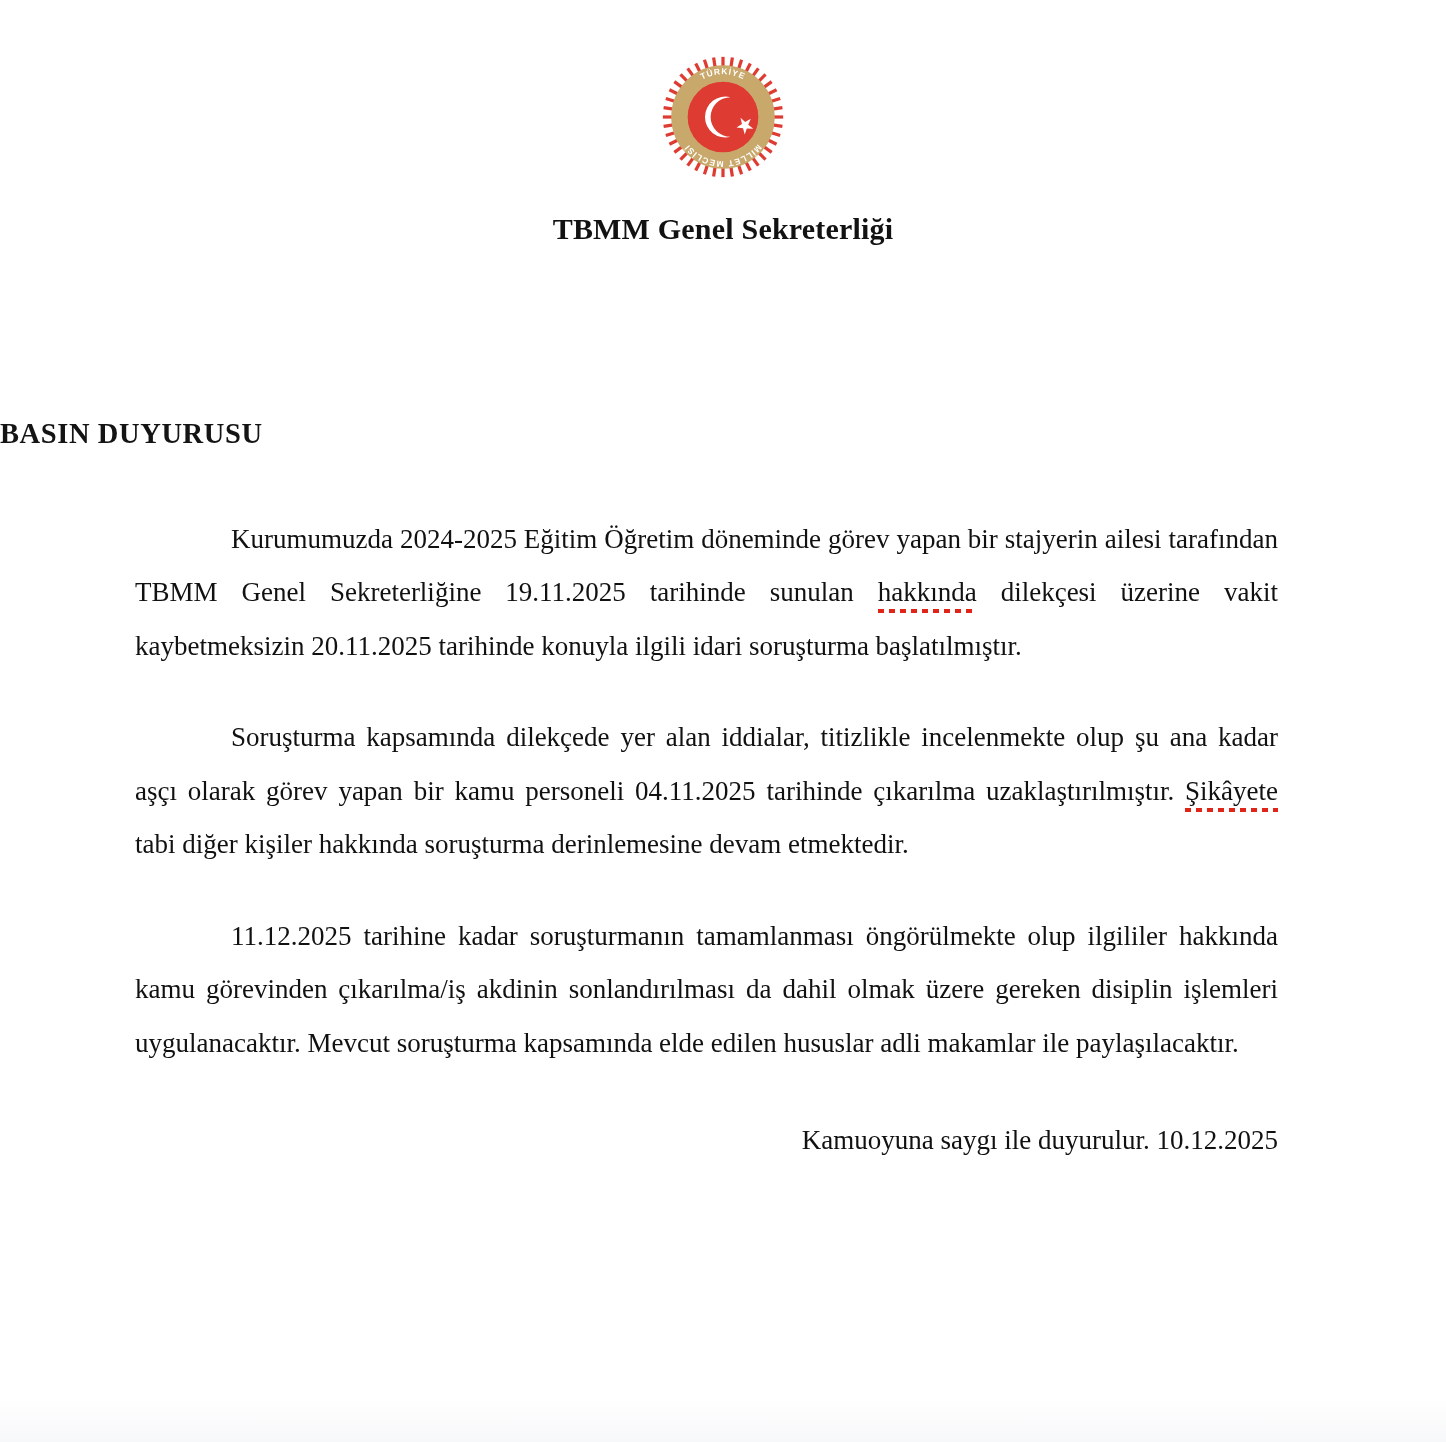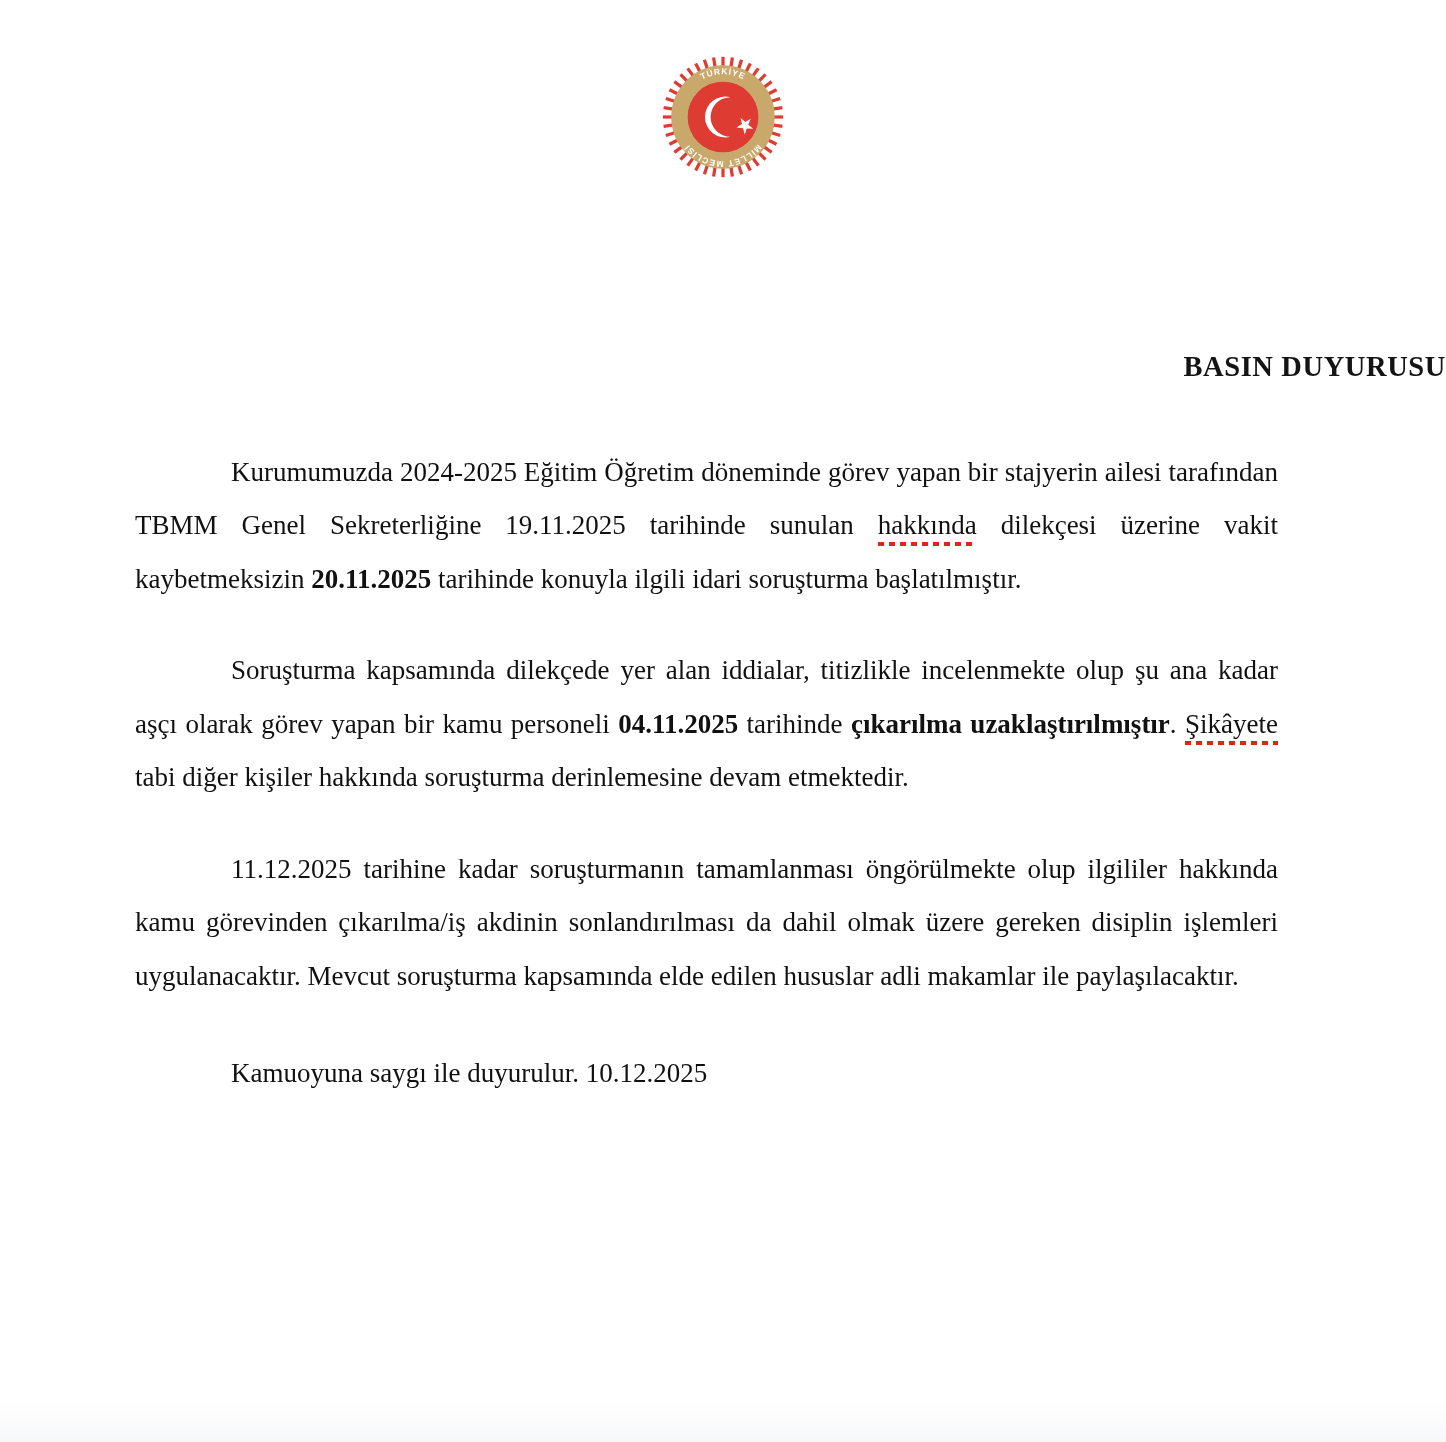--- a/index.html
+++ b/index.html
@@ -44,21 +44,21 @@
     font-family: "Liberation Serif", "DejaVu Serif", serif;
     font-weight: bold;
     font-size: 30px;
     letter-spacing: 0.2px;
     color: #121212;
   }
 
   
   .doc-heading {
     margin-top: 172px;
-    text-align: right;
+    text-align: left;
     font-weight: bold;
     font-size: 28.5px;
     letter-spacing: 0.6px;
     color: #141414;
   }
 
   
   .doc-body {
     margin: 0 auto;
     padding-left: 135px;
@@ -79,26 +79,26 @@
 
   .doc-body p.first-para {
     margin-top: 63px;
   }
 
   .doc-body p + p {
     margin-top: 38px;
   }
 
   .doc-body p.closing-para {
-    text-align: left;
+    text-align: right;
     margin-top: 44px;
   }
 
   b, strong {
-    font-weight: bold;
+    font-weight: normal;
   }
 
   
   .spellcheck {
     position: relative;
     white-space: nowrap;
   }
   .spellcheck::after {
     content: "";
     position: absolute;
@@ -215,20 +215,21 @@
                    L 147.2,122.4
                    L 137.2,119.4
                    L 131.5,128.0
                    L 131.4,117.6
                    L 121.5,114.0
                    L 131.4,110.4 Z" fill="#FFFFFF" transform="rotate(-14 134 114)"></path>
         </g>
       </svg>
     </div>
 
+    <div class="org-title">TBMM Genel Sekreterliği</div>
   </div>
 
   <div class="doc-heading">BASIN DUYURUSU</div>
 
   <div class="doc-body">
     <p class="first-para">Kurumumuzda 2024-2025 Eğitim Öğretim döneminde görev yapan bir stajyerin ailesi tarafından TBMM Genel Sekreterliğine 19.11.2025 tarihinde sunulan <span class="spellcheck">hakkında</span> dilekçesi üzerine vakit kaybetmeksizin <b>20.11.2025</b> tarihinde konuyla ilgili idari soruşturma başlatılmıştır.</p>
     <p>Soruşturma kapsamında dilekçede yer alan iddialar, titizlikle incelenmekte olup şu ana kadar aşçı olarak görev yapan bir kamu personeli <b>04.11.2025</b> tarihinde <b>çıkarılma uzaklaştırılmıştır</b>. <span class="spellcheck">Şikâyete</span> tabi diğer kişiler hakkında soruşturma derinlemesine devam etmektedir.</p>
     <p>11.12.2025 tarihine kadar soruşturmanın tamamlanması öngörülmekte olup ilgililer hakkında kamu görevinden çıkarılma/iş akdinin sonlandırılması da dahil olmak üzere gereken disiplin işlemleri uygulanacaktır. Mevcut soruşturma kapsamında elde edilen hususlar adli makamlar ile paylaşılacaktır.</p>
     <p class="closing-para">Kamuoyuna saygı ile duyurulur. 10.12.2025</p>
   </div>

